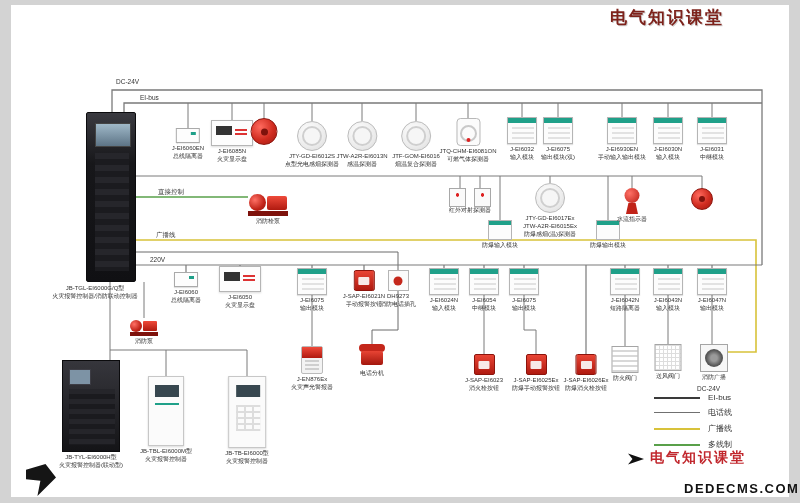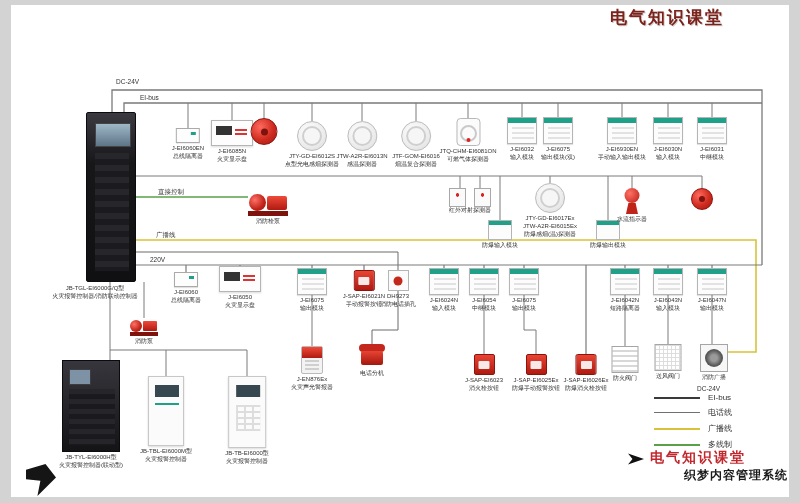--- a/index.html
+++ b/index.html
@@ -467,21 +467,21 @@
       </div>
       <div class="legend-item">
         <div class="legend-sample" style="border-top: 2px solid rgb(89, 160, 74);"></div>
         <span class="legend-label">多线制</span>
       </div>
     </div>
 
   <div class="wm-top">电气知识课堂</div>
   <div class="brand-logo"></div>
   <div class="brand-text">电气知识课堂</div>
-  <div class="cms1">织梦内容管理系统</div>
+  <div class="cms2">DEDECMS.COM</div>
   <div class="corner-logo"></div>
 
   <div class="edge top"></div>
   <div class="edge bottom"></div>
   <div class="edge left"></div>
   <div class="edge right"></div>
 
 </div>
 
 </body></html>

